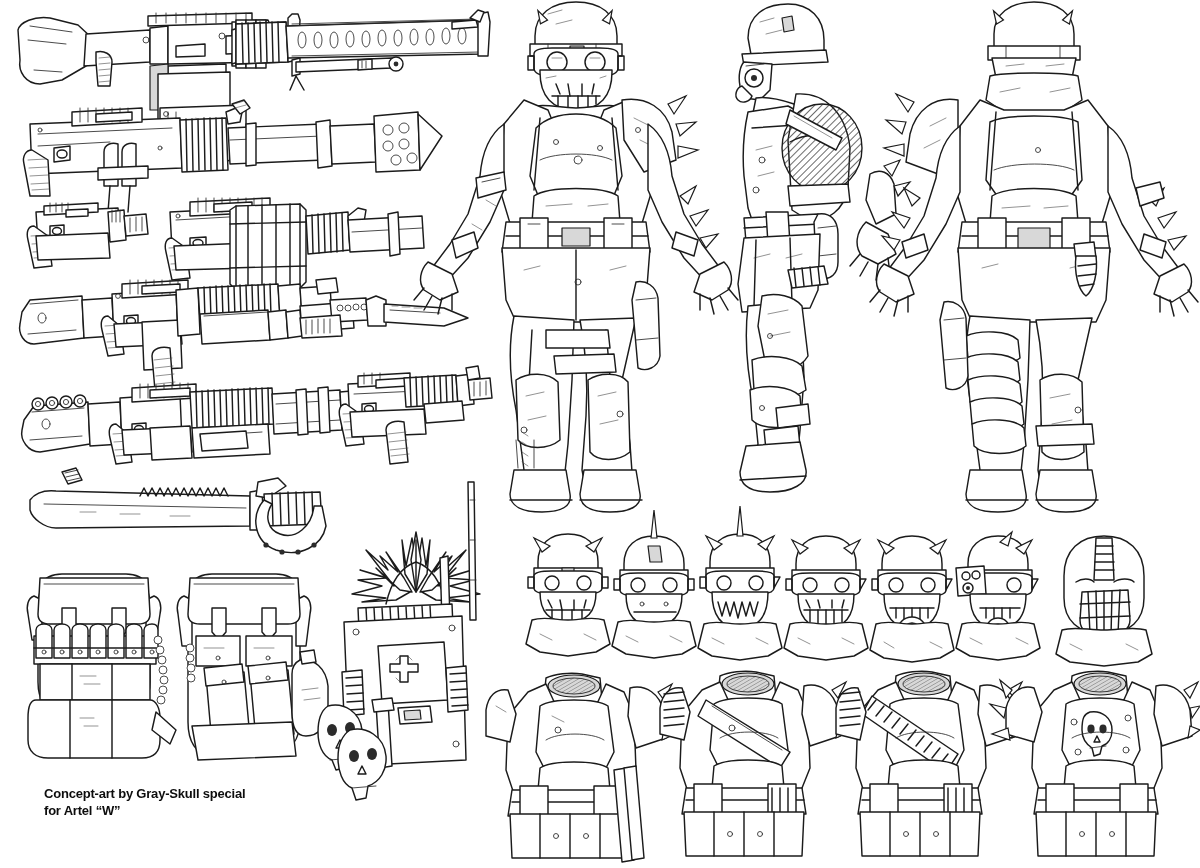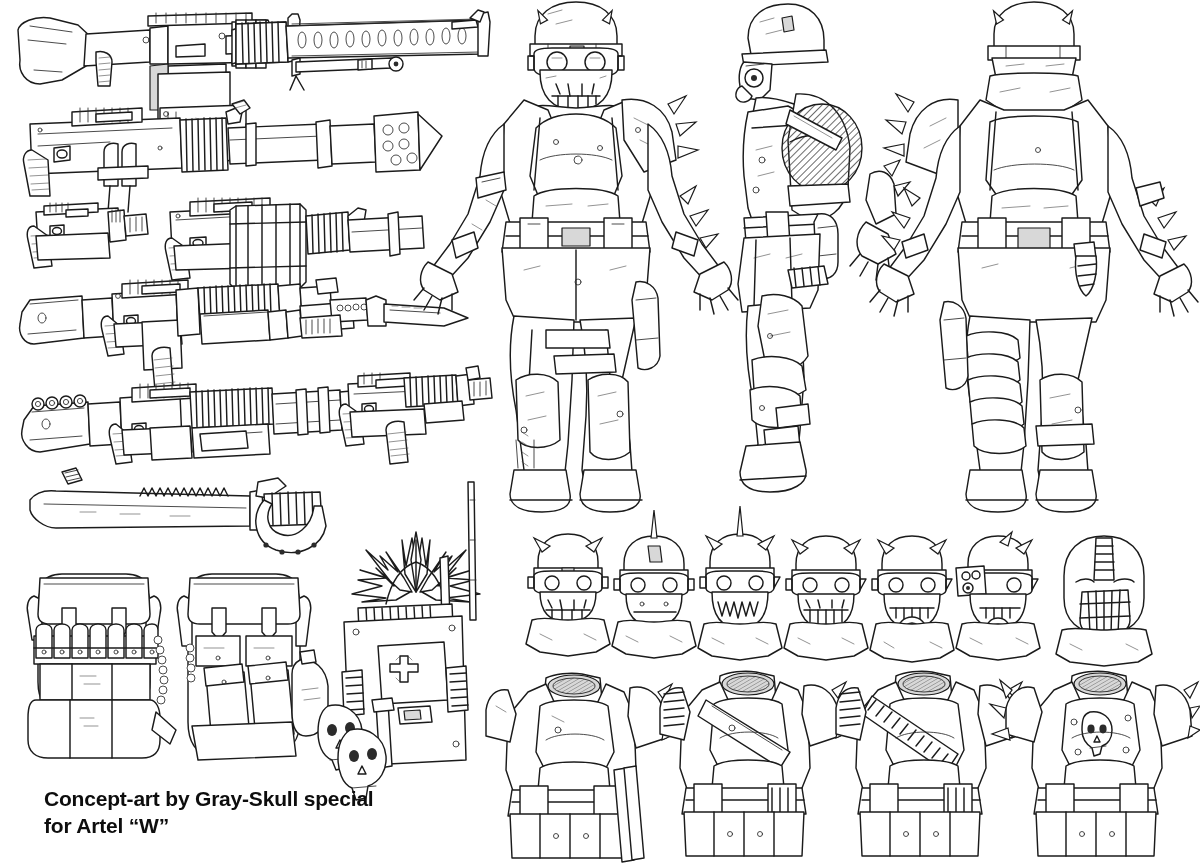--- a/index.html
+++ b/index.html
@@ -1,21 +1,21 @@
 <!DOCTYPE html>
 <html><head>
 <meta charset="utf-8">
 <title>Concept Art Sheet</title>
 <style>
   html,body{margin:0;padding:0;background:#ffffff;}
   body{width:1200px;height:868px;overflow:hidden;
        font-family:"Liberation Sans",sans-serif;color:#111;}
   #sheet{position:relative;width:1200px;height:868px;background:#ffffff;}
   svg.art{position:absolute;top:0;left:0;width:1200px;height:868px;}
-  .caption{position:absolute;left:44px;top:786px;font-size:21px;font-weight:bold;
+  .caption{position:absolute;left:44px;top:786px;font-size:13px;font-weight:bold;
            line-height:1.28;letter-spacing:-0.2px;color:#0d0d0d;white-space:pre-line;}
   
   .ink{fill:none;stroke:#1b1b1b;stroke-width:1.45;stroke-linejoin:round;stroke-linecap:round;}
   .ink-t{fill:none;stroke:#2a2a2a;stroke-width:0.85;stroke-linejoin:round;stroke-linecap:round;}
   .ink-h{fill:none;stroke:#4a4a4a;stroke-width:0.6;stroke-linecap:round;}
   .fillw{fill:#ffffff;stroke:#1b1b1b;stroke-width:1.45;stroke-linejoin:round;}
   .fillw-t{fill:#ffffff;stroke:#2a2a2a;stroke-width:0.85;stroke-linejoin:round;}
   .fillgd{fill:#d8d8d8;stroke:#1b1b1b;stroke-width:1.2;stroke-linejoin:round;}
   .dk{fill:#2b2b2b;stroke:none;}
   .spk{fill:#ffffff;stroke:#1b1b1b;stroke-width:1.2;stroke-linejoin:miter;}

